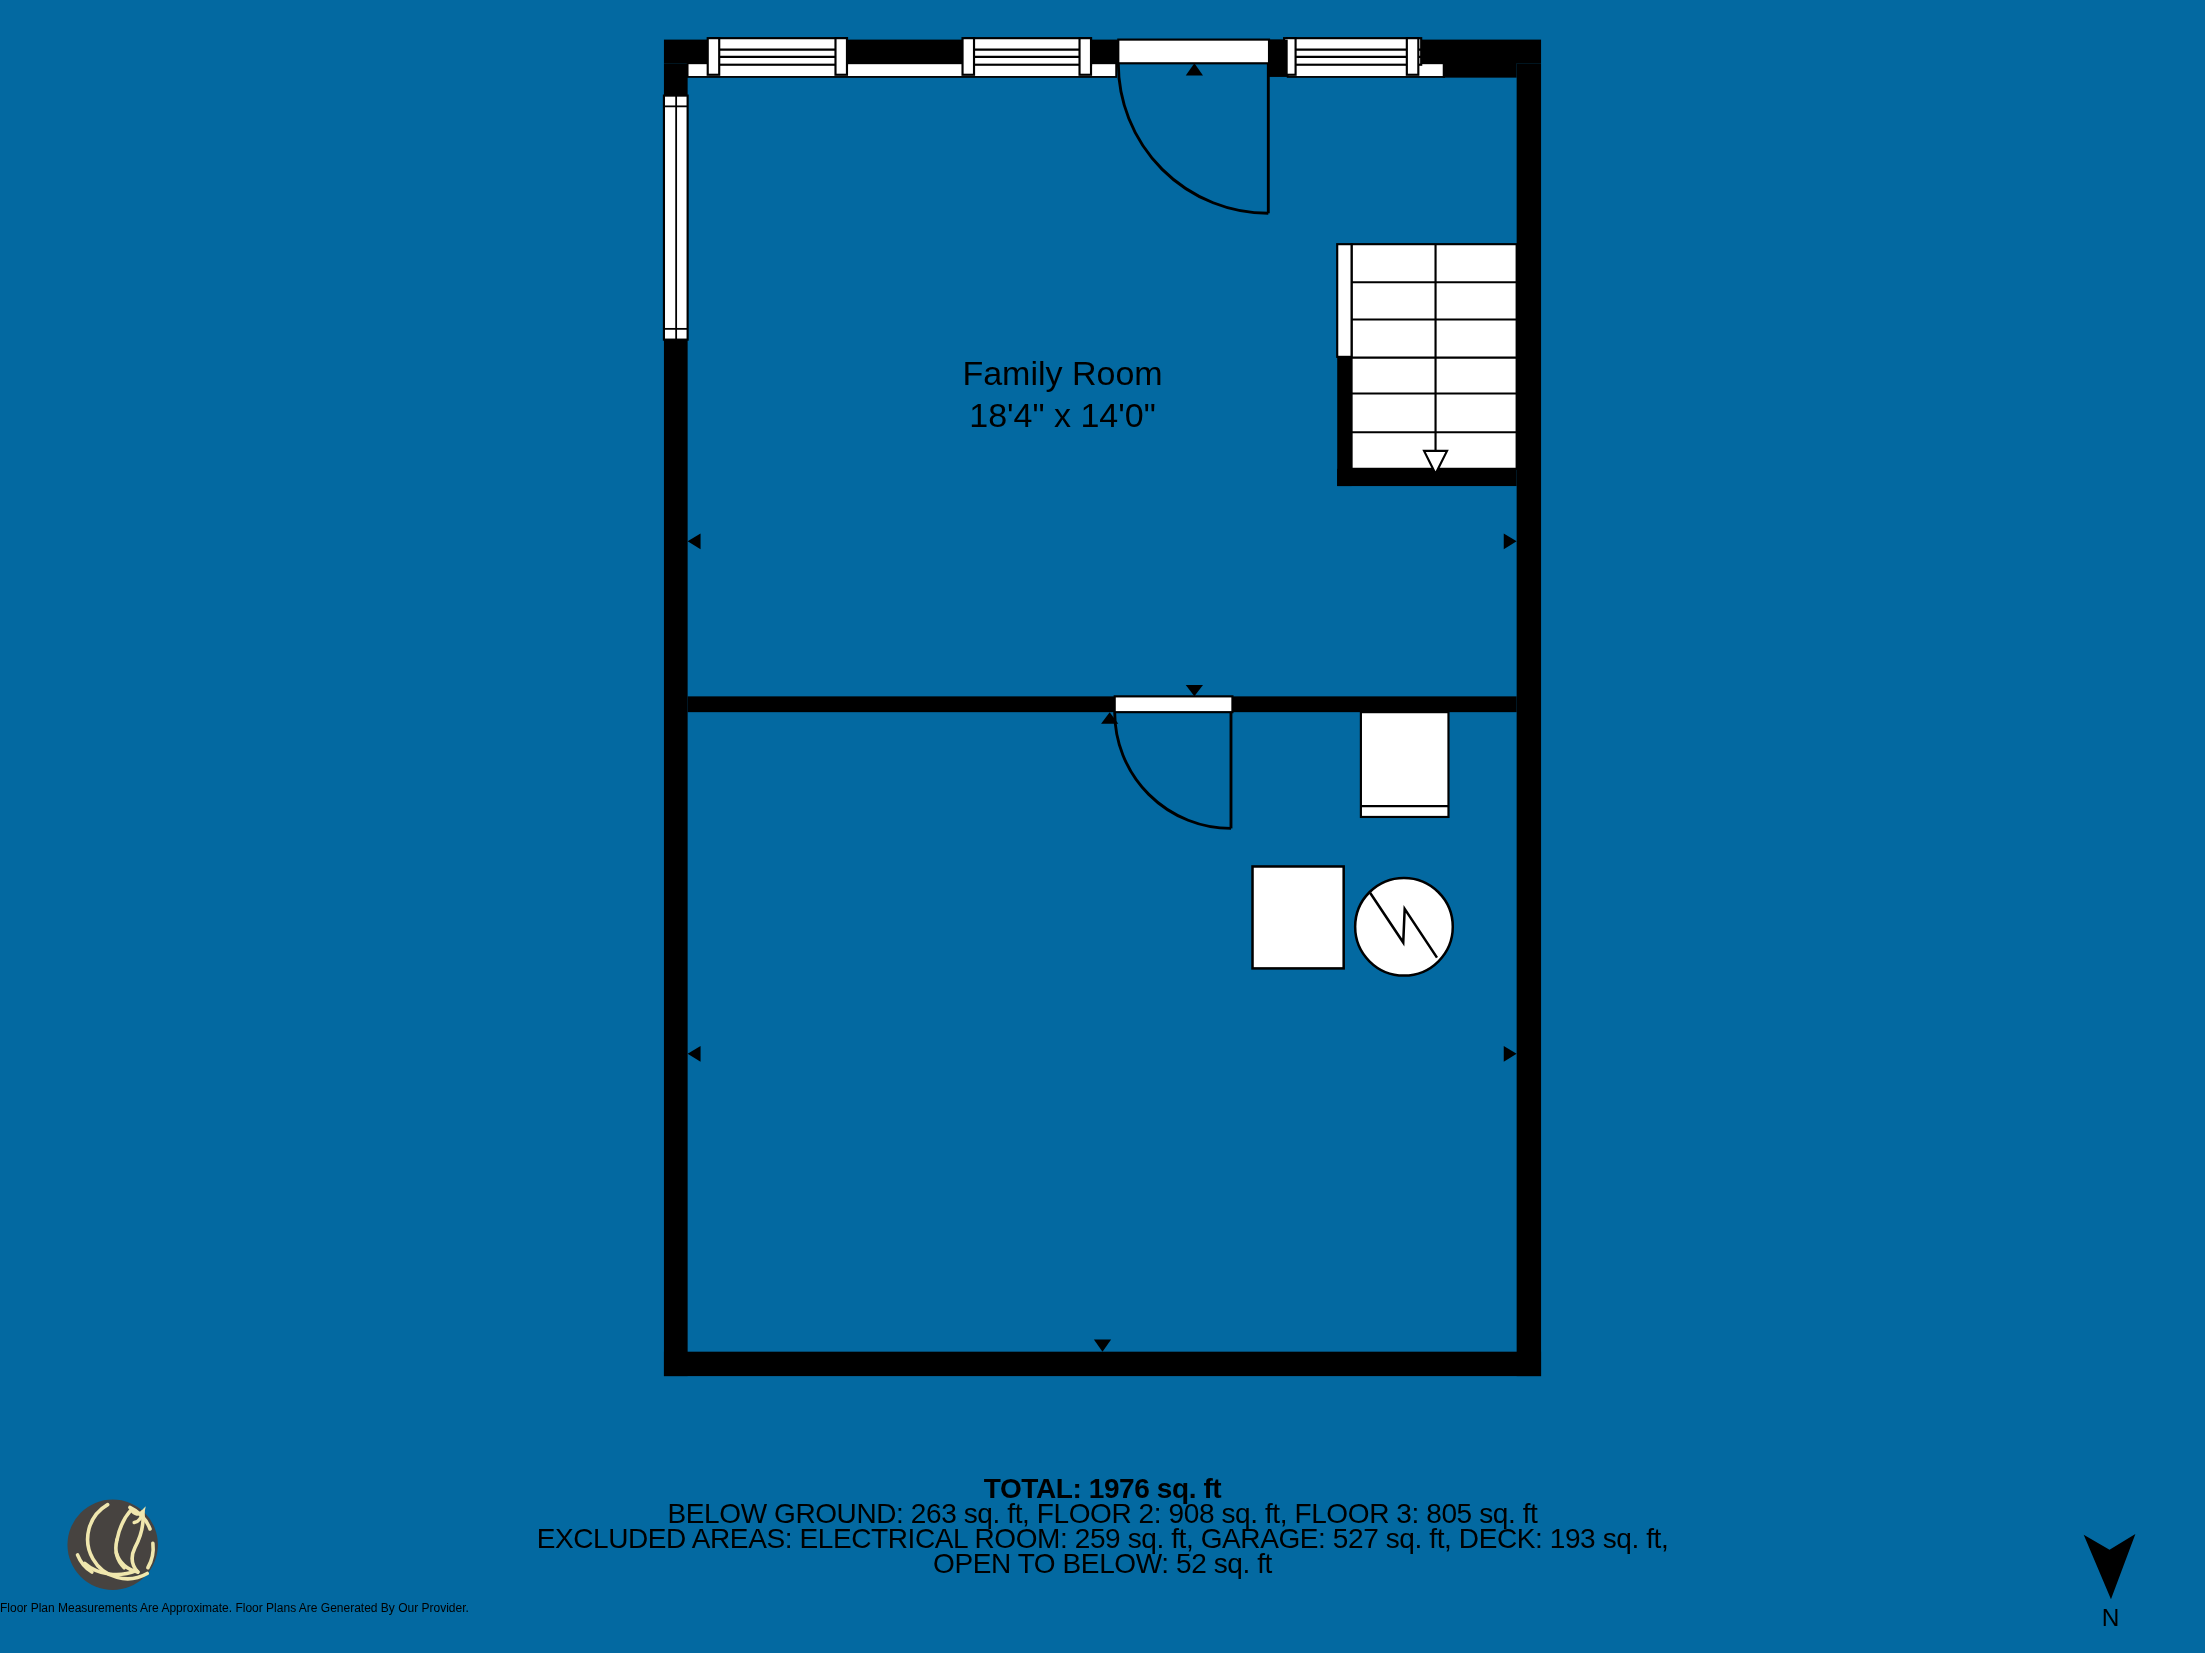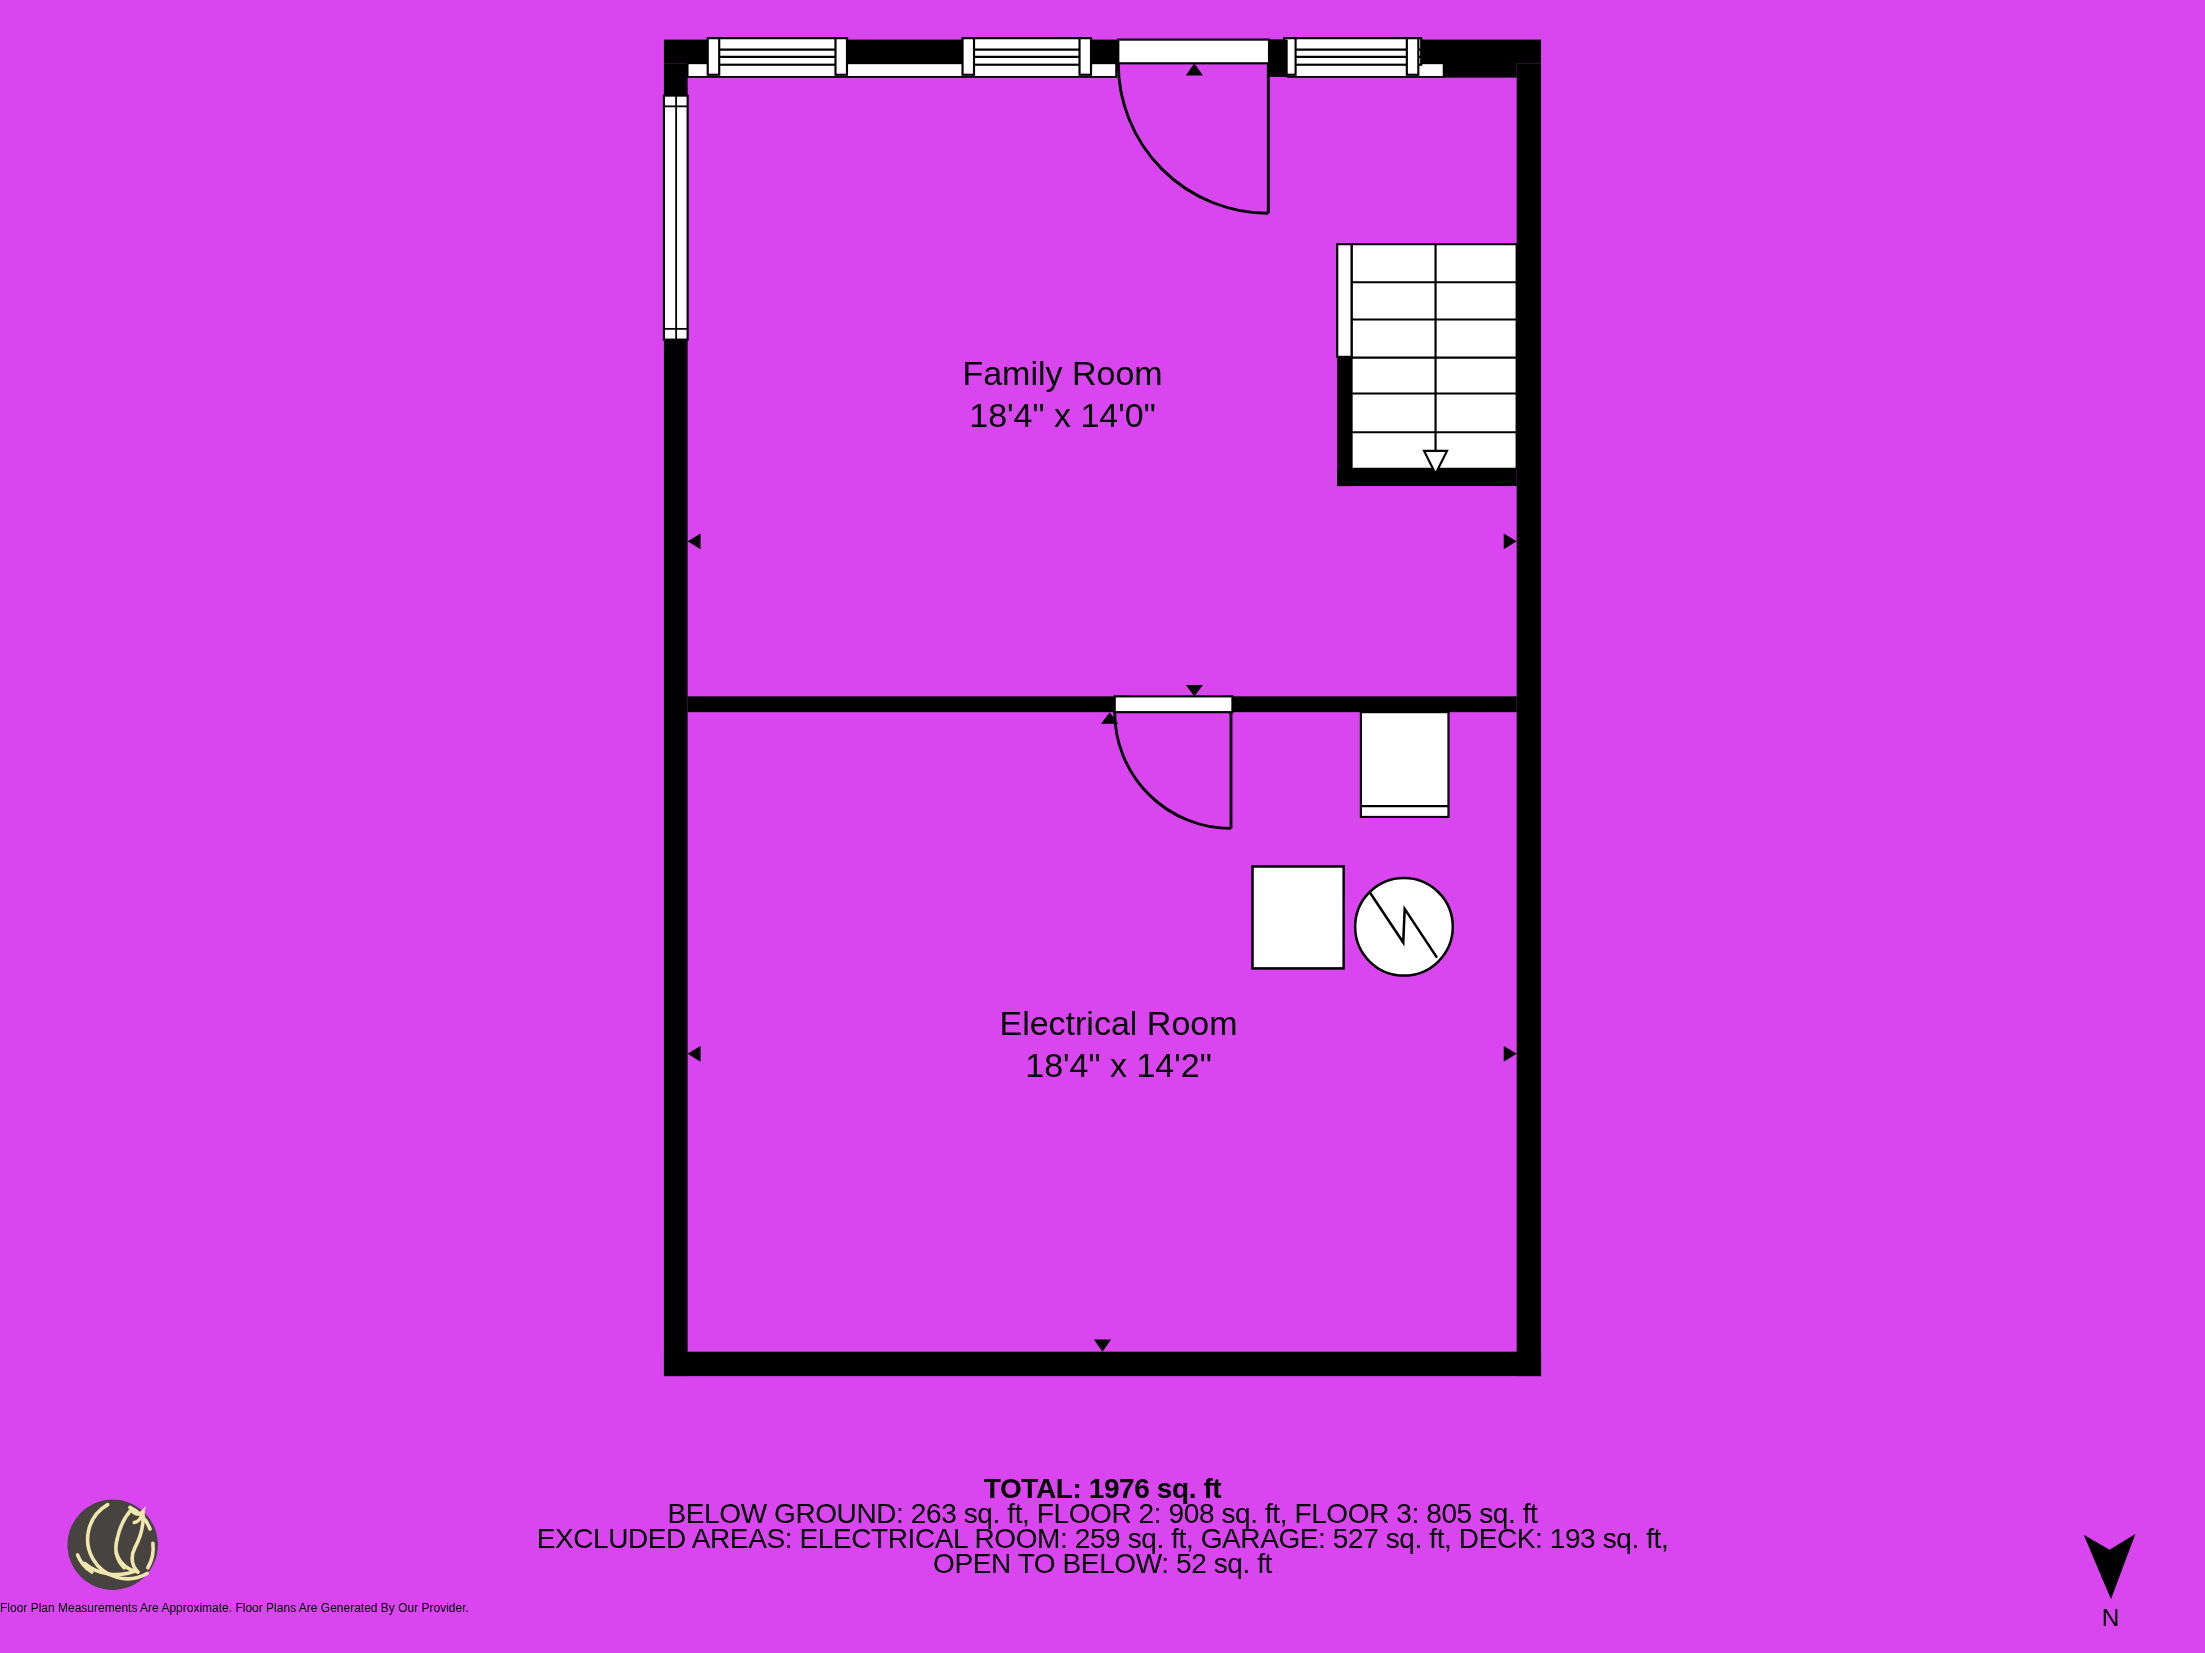--- a/index.html
+++ b/index.html
@@ -1,17 +1,17 @@
 <!DOCTYPE html>
 <html style="font-size:11.5px"><head>
 <meta charset="utf-8">
 <style>
   html,body{margin:0;padding:0;background:#ffffff;}
   .canvas{
-    position:relative;width:2205px;height:1654px;background:#d946ef;
+    position:relative;width:2205px;height:1654px;background:#0369a1;
     font-family:"Liberation Sans",sans-serif;color:#000;overflow:hidden;
   }
   .plan-svg{position:absolute;left:0;top:0;}
   .room-label{position:absolute;text-align:center;font-size:34px;line-height:42px;}
   .footer-block{position:absolute;left:0;top:1476px;width:2205px;text-align:center;
     font-size:28px;line-height:25px;letter-spacing:-0.4px;}
   .footer-block .total-line{font-weight:bold;}
   .disclaimer-line{position:absolute;left:0;top:1601px;width:2205px;text-align:left;font-size:12px;}
   .north-label{position:absolute;left:2087px;top:1604px;width:47px;text-align:center;font-size:24.4px;}
 </style>
@@ -135,24 +135,20 @@
     <g>
       <polygon points="2903,2138 2939,2159 2975,2137 2941,2228" fill="#000"></polygon>
     </g>
   </svg>
 
   <div class="room-label" style="left:847px;top:352px;width:431px;">
     <div>Family Room</div>
     <div>18'4" x 14'0"</div>
   </div>
 
-  <div class="room-label" style="left:903px;top:1002px;width:431px;">
-    <div>Electrical Room</div>
-    <div>18'4" x 14'2"</div>
-  </div>
 
   <div class="footer-block">
     <div class="total-line">TOTAL: 1976 sq. ft</div>
     <div>BELOW GROUND: 263 sq. ft, FLOOR 2: 908 sq. ft, FLOOR 3: 805 sq. ft</div>
     <div>EXCLUDED AREAS: ELECTRICAL ROOM: 259 sq. ft, GARAGE: 527 sq. ft, DECK: 193 sq. ft,</div>
     <div>OPEN TO BELOW: 52 sq. ft</div>
   </div>
 
   <div class="disclaimer-line">Floor Plan Measurements Are Approximate. Floor Plans Are Generated By Our Provider.</div>
 

